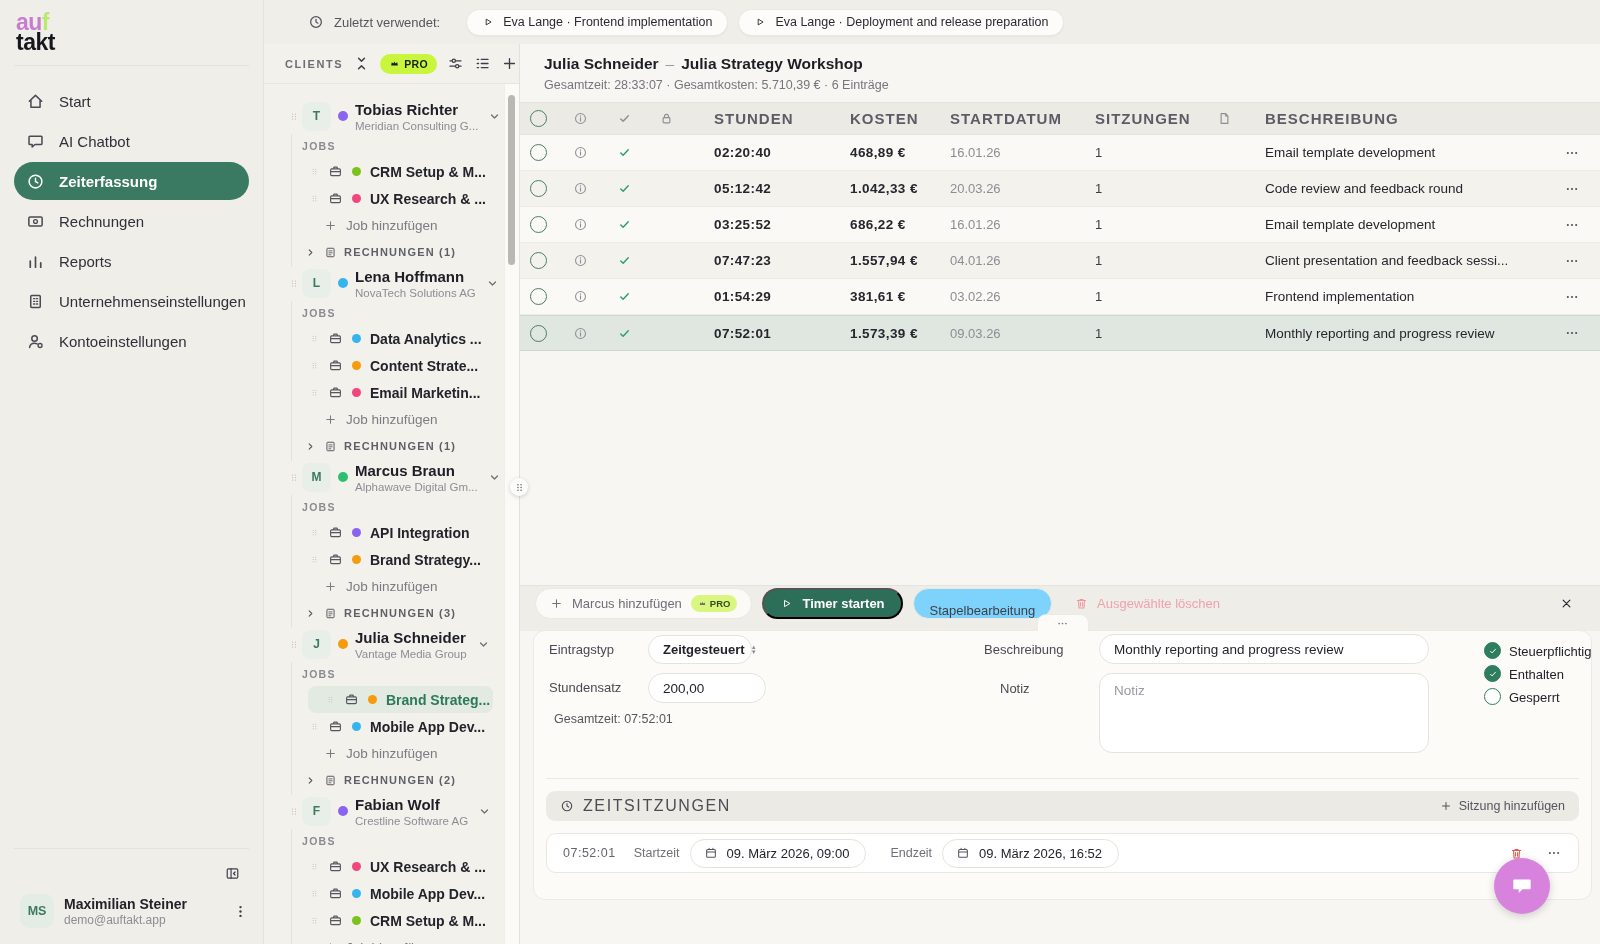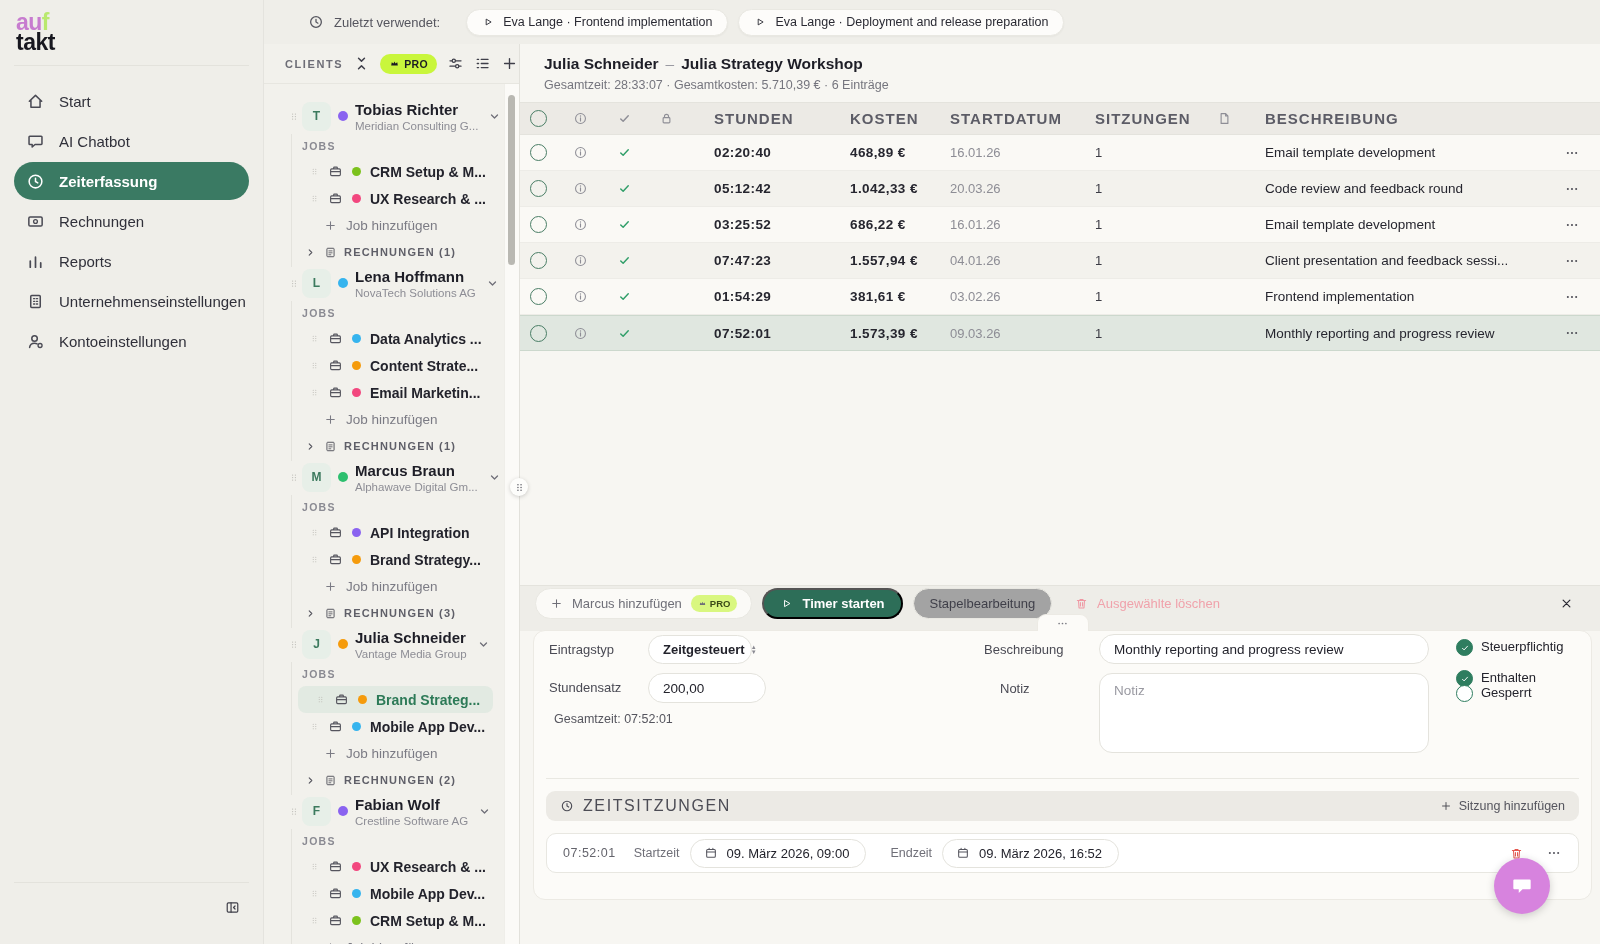--- a/index.html
+++ b/index.html
@@ -58,21 +58,21 @@
   .client-name{font-size:15px;font-weight:700;color:#1e1e27;line-height:16px;white-space:nowrap}
   .client-company{font-size:11.5px;color:#8d8d95;line-height:12px;margin-top:1px;white-space:nowrap}
   .client-chevron{width:15px;height:15px;color:#6f6f78;margin-left:9px;cursor:pointer}
   .group-body{margin-left:2px;border-left:1px solid #e4e3dd;padding-bottom:2px}
   .jobs-label{height:24px;display:flex;align-items:center;padding-left:10px;font-size:10.5px;font-weight:700;letter-spacing:1.3px;color:#8a8a92}
   .job-row{height:27px;display:flex;align-items:center;gap:9px;padding-left:18px;margin-right:10px;border-radius:8px;cursor:pointer}
   .job-row .grip{width:9px;height:13px}
   .job-bc{width:15px;height:15px;color:#55555e}
   .job-dot{width:9px;height:9px;border-radius:50%;flex:none}
   .job-label{font-size:14px;font-weight:600;color:#23232c;white-space:nowrap;overflow:hidden;text-overflow:ellipsis}
-  .job-row.sel{background:#e2eae2;margin-left:6px;}
+  .job-row.sel{background:#e2eae2;margin-left:16px;}
   .job-row.sel .job-label{color:#2c7a57;font-weight:700}
   .add-job{height:27px;display:flex;align-items:center;gap:9px;padding-left:32px;font-size:13.5px;color:#7b7b84;cursor:pointer}
   .add-job .ic{width:13px;height:13px}
   .invoices-row{height:26px;display:flex;align-items:center;gap:7px;padding-left:12px;font-size:11px;font-weight:700;letter-spacing:1.2px;color:#5f5f68;cursor:pointer}
   .invoices-row .ic{width:13px;height:13px;color:#55555e}
   .scroll-track{position:absolute;right:0;top:40px;bottom:0;width:15px;background:#fbfaf7;border-left:1px solid #efeee9}
   .scroll-thumb{position:absolute;right:4px;top:51px;width:7px;height:170px;border-radius:4px;background:#b9b8b2;cursor:pointer}
   #resize-handle{position:absolute;left:246px;top:434px;width:18px;height:18px;border-radius:50%;background:#fdfdfb;box-shadow:0 1px 4px rgba(0,0,0,.18);display:flex;align-items:center;justify-content:center;z-index:6;cursor:col-resize}
   #resize-handle .ic{width:11px;height:11px;color:#55555e}
 
@@ -101,38 +101,38 @@
   .row-menu{width:16px;height:16px;color:#4c4c55;justify-self:center;cursor:pointer}
 
   
   .toolbar{position:absolute;top:541px;left:0;right:0;height:46px;background:#eeede8;border-top:1px solid #e4e3dd;display:flex;align-items:center;gap:10px;padding:0 26px 10px 15px}
   .pill-btn{display:flex;align-items:center;gap:9px;height:31px;padding:0 14px;background:#fbfaf7;border:1px solid #e9e8e2;border-radius:16px;font-size:13px;color:#6f6f78;cursor:pointer;white-space:nowrap}
   .pill-btn .ic{width:13px;height:13px;color:#6f6f78}
   .pro-mini{display:flex;align-items:center;gap:3px;height:17px;padding:0 7px;background:#d9f780;border-radius:9px;font-size:9.5px;font-weight:800;color:#3a4a18}
   .pro-mini .ic{width:9px;height:9px}
   .timer-btn{display:flex;align-items:center;gap:9px;height:31px;padding:0 16px;background:#2d6e58;border-radius:16px;font-size:13px;font-weight:600;color:#fff;cursor:pointer;white-space:nowrap}
   .timer-btn .ic{width:13px;height:13px;color:#fff}
-  .batch-btn{display:flex;align-items:center;height:31px;padding:0 16px;background:#a3a3a3;border:1px solid #e9e8e2;border-radius:16px;font-size:13px;font-weight:500;color:#3f3f49;cursor:pointer;white-space:nowrap}
+  .batch-btn{display:flex;align-items:flex-end;height:31px;padding:0 16px;background:#7dd3fc;border:1px solid #e9e8e2;border-radius:16px;font-size:13px;font-weight:500;color:#3f3f49;cursor:pointer;white-space:nowrap}
   .del-btn{display:flex;align-items:center;gap:8px;margin-left:12px;font-size:13px;color:#f0a2ab;cursor:default;white-space:nowrap}
   .del-btn .ic{width:15px;height:15px;color:#ef98a3}
   .close-x{margin-left:auto;width:15px;height:15px;color:#2a2a33;cursor:pointer}
 
   .editor{position:absolute;top:586px;left:13px;width:calc(100% - 21px);height:270px;background:#fcfbf8;border:1px solid #eceae4;border-radius:12px}
   .editor-tab{position:absolute;top:-17px;left:50%;transform:translateX(-50%);width:52px;height:17px;background:#fcfbf8;border:1px solid #eceae4;border-bottom:none;border-radius:9px 9px 0 0;display:flex;align-items:center;justify-content:center;cursor:pointer}
   .editor-tab .ic{width:13px;height:13px;color:#7a7a82}
   .f-label{position:absolute;font-size:13px;color:#4a4a54}
   .sel-pill{position:absolute;left:114px;top:4px;width:104px;height:29px;background:#fff;border:1px solid #e4e3dd;border-radius:15px;display:flex;align-items:center;gap:6px;padding:0 10px 0 14px;font-size:13px;font-weight:600;color:#23232c;cursor:pointer}
   .updn{display:flex;flex-direction:column;margin-left:auto;font-size:6px;line-height:5px;color:#8a8a92}
   .text-input{position:absolute;background:#fff;border:1px solid #e4e3dd;border-radius:15px;padding:0 14px;font-size:13.5px;color:#23232c}
   .rate-input{left:114px;top:42px;width:118px;height:30px}
   .desc-input{left:565px;top:3px;width:330px;height:30px;font-weight:500}
   .note-area{position:absolute;left:565px;top:42px;width:330px;height:80px;background:#fff;border:1px solid #e4e3dd;border-radius:13px;padding:9px 14px;font-size:13.5px;color:#23232c;resize:none}
   .note-area::placeholder,.text-input::placeholder{color:#9a9aa2}
   .total-time{position:absolute;left:20px;top:81px;font-size:12.5px;color:#55555e}
-  .tg{position:absolute;left:922px;display:flex;align-items:flex-start;gap:8px;height:20px;cursor:pointer}
+  .tg{position:absolute;left:950px;display:flex;align-items:flex-end;gap:8px;height:20px;cursor:pointer}
   .tg-circ{width:17px;height:17px;border-radius:50%;border:1.6px solid #2e7d5f;background:#fff;display:flex;align-items:center;justify-content:center;flex:none}
   .tg-circ .ic{width:10px;height:10px;color:#fff;display:none}
   .tg.on .tg-circ{background:#2e7d5f}
   .tg.on .tg-circ .ic{display:block}
   .tg-label{font-size:13px;color:#23232c}
   .f-sep{position:absolute;top:147px;left:12px;right:12px;border-top:1px solid #e9e8e2}
   .sess-head{position:absolute;top:160px;left:12px;right:12px;height:30px;background:#eceae5;border-radius:9px;display:flex;align-items:center;gap:9px;padding:0 14px}
   .sess-head .ic{width:14px;height:14px;color:#4c4c55}
   .sess-title{font-size:16px;font-weight:400;letter-spacing:1.6px;color:#4c4c55}
   .sess-add{margin-left:auto;display:flex;align-items:center;gap:7px;font-size:12.5px;color:#55555e;cursor:pointer}
@@ -224,20 +224,36 @@
     <span class="nav-label">Kontoeinstellungen</span>
   </div>
       </nav>
     <div class="sb-bottom">
       <div class="sb-divider"></div>
       <div class="collapse-row">
         <span class="collapse-btn ic">
             <svg viewBox="0 0 20 20">
               <rect x="3.8" y="4.5" width="12.4" height="11" rx="1.4" fill="none" stroke="currentColor" stroke-width="1.4"></rect>
               <path d="M8.3 4.5v11M13 8.2 11.2 10l1.8 1.8" fill="none" stroke="currentColor" stroke-width="1.4" stroke-linecap="round" stroke-linejoin="round"></path>
+            </svg>
+          </span>
+      </div>
+      <div class="user-row">
+        <div class="avatar">MS</div>
+        <div>
+          <div class="user-name">Maximilian Steiner</div>
+          <div class="user-email">demo@auftakt.app</div>
+        </div>
+        <span class="kebab ic">
+            <svg viewBox="0 0 20 20">
+              <g fill="currentColor">
+                <circle cx="10" cy="4.8" r="1.4"></circle>
+                <circle cx="10" cy="10" r="1.4"></circle>
+                <circle cx="10" cy="15.2" r="1.4"></circle>
+              </g>
             </svg>
           </span>
       </div>
     </div>
   </aside>
 
   <div id="right">
     <div id="recent-bar">
       <span class="recent-icon ic">
           <svg viewBox="0 0 20 20">
@@ -1157,21 +1173,21 @@
               <div class="tg on" style="top: 8px;">
     <span class="tg-circ">
                   <span class="ic">
                     <svg viewBox="0 0 20 20">
                       <path d="M5 10.6l3.2 3.2 6.8-7.4" fill="none" stroke="currentColor" stroke-width="1.9" stroke-linecap="round" stroke-linejoin="round"></path>
                     </svg>
                   </span>
                 </span>
     <span class="tg-label">Steuerpflichtig</span>
   </div>
-              <div class="tg on" style="top: 31px; margin-top: 8px;">
+              <div class="tg on" style="top: 31px;">
     <span class="tg-circ">
                   <span class="ic">
                     <svg viewBox="0 0 20 20">
                       <path d="M5 10.6l3.2 3.2 6.8-7.4" fill="none" stroke="currentColor" stroke-width="1.9" stroke-linecap="round" stroke-linejoin="round"></path>
                     </svg>
                   </span>
                 </span>
     <span class="tg-label">Enthalten</span>
   </div>
               <div class="tg" style="top: 54px;">

